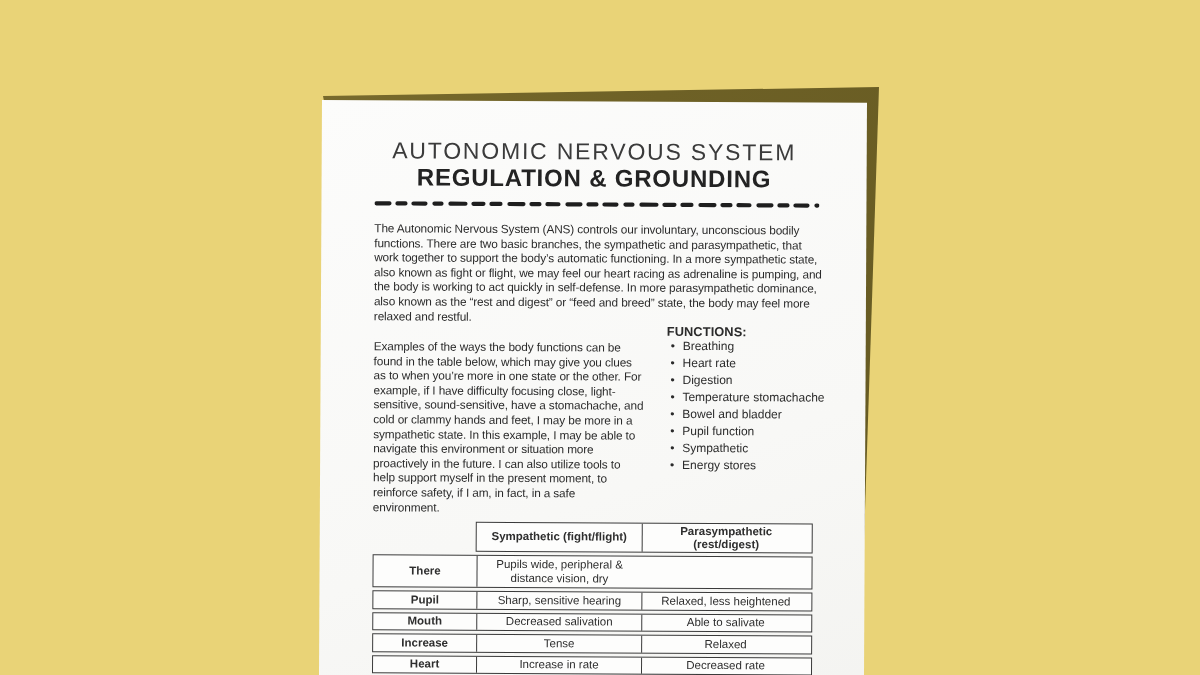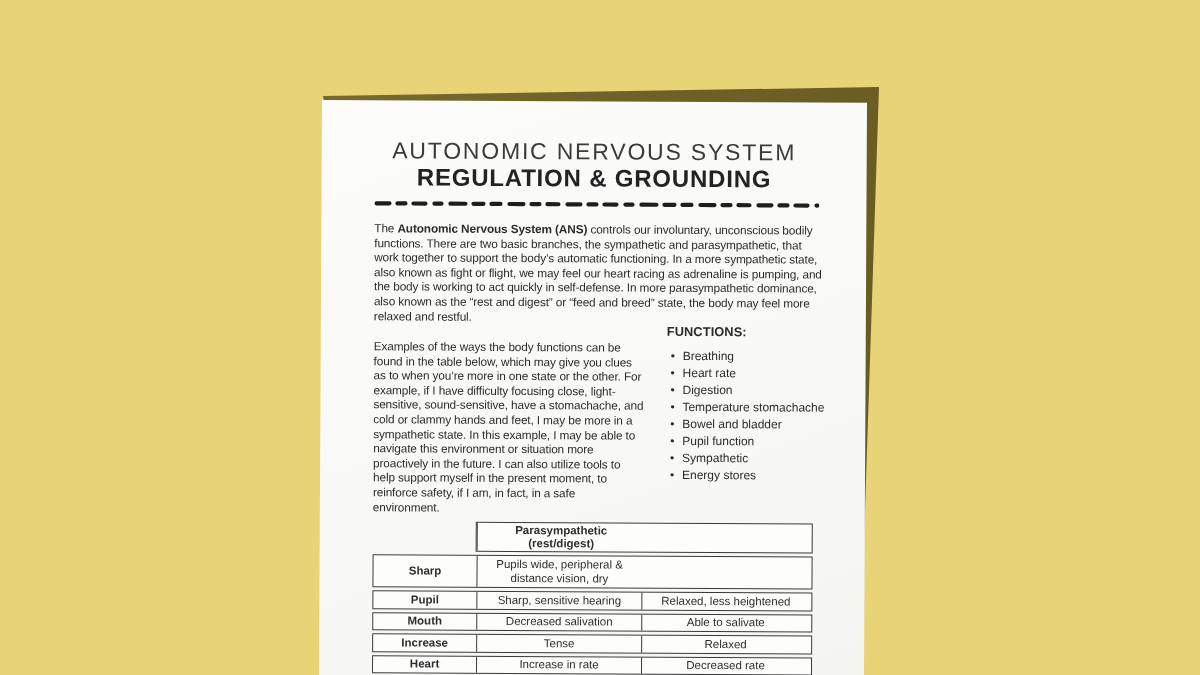--- a/index.html
+++ b/index.html
@@ -41,28 +41,28 @@
   }
   .dash-divider {
     position:absolute; left:53px; top:99px; width:445px; height:8px;
   }
 
   .para {
     color:#2b2b2b;
     font-size:11.8px; line-height:14.6px; letter-spacing:-0.12px;
   }
   .intro { position:absolute; left:53px; top:121px; width:448px; }
-  .bold { font-weight:700; }
+  .bold { font-weight:400; }
 
   .left-col  { position:absolute; left:53px;  top:239px; width:270px; }
   .right-col { position:absolute; left:346px; top:222px; width:160px; }
   .functions-heading {
     font-size:12.8px; font-weight:700; color:#2b2b2b; letter-spacing:0.1px;
   }
-  .functions-list { list-style:none; margin-top:10px; }
+  .functions-list { list-style:none; }
   .functions-list li {
     position:relative;
     padding-left:16px;
     font-size:12px; line-height:14px;
     color:#2b2b2b;
     margin-bottom:3px;
   }
   .functions-list li::before {
     content:"•";
     position:absolute; left:4px; top:0;
@@ -124,25 +124,26 @@
         <li>Bowel and bladder</li>
         <li>Pupil function</li>
         <li>Sympathetic</li>
         <li>Energy stores</li>
       </ul>
     </div>
 
     <div class="ans-table">
 
       <div class="t-row t-header">
+        <div class="t-cell c-mid">Sympathetic (fight/flight)</div>
         <div class="t-cell c-right">Parasympathetic (rest/digest)</div>
       </div>
 
       <div class="t-row row-tall">
-        <div class="t-cell c-label">Sharp</div>
+        <div class="t-cell c-label">There</div>
         <div class="t-cell c-mid">Pupils wide, peripheral &amp; distance vision, dry</div>
       </div>
 
       <div class="t-row row-std">
         <div class="t-cell c-label">Pupil</div>
         <div class="t-cell c-mid">Sharp, sensitive hearing</div>
         <div class="t-cell c-right">Relaxed, less heightened</div>
       </div>
 
       <div class="t-row row-std">

